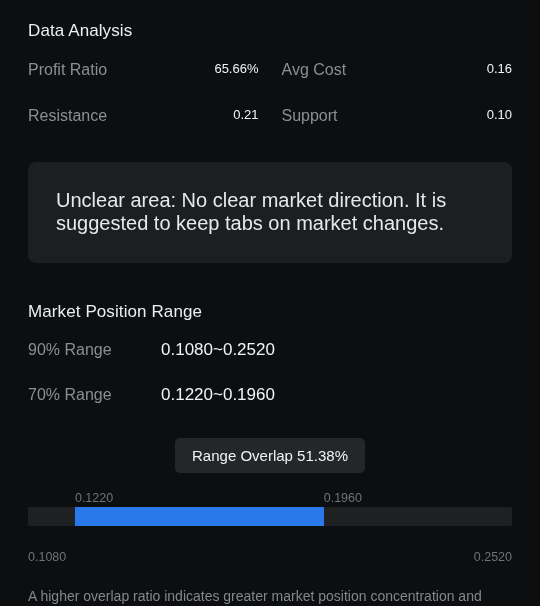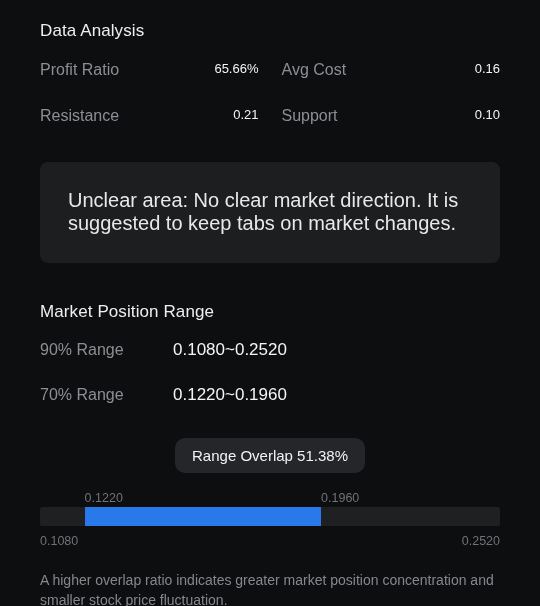--- a/index.html
+++ b/index.html
@@ -12,21 +12,21 @@
     background: #0d0e10;
     font-family: "Liberation Sans", sans-serif;
     -webkit-font-smoothing: antialiased;
     overflow: hidden;
   }
   .page {
     position: relative;
     width: 540px;
     height: 490px;
     box-sizing: border-box;
-    padding: 0 40px;
+    padding: 0 28px;
   }
   .section-title {
     color: #eceef0;
     font-size: 17px;
     font-weight: 400;
     letter-spacing: 0.1px;
     line-height: 1;
   }
   #data-analysis-title { padding-top: 22px; }
 
@@ -98,21 +98,21 @@
   .badge-wrap {
     margin-top: 8px;
     display: flex;
     justify-content: center;
   }
   .overlap-badge {
     background: #25262a;
     color: #f0f2f4;
     font-size: 15px;
     padding: 9px 17px;
-    border-radius: 10px;
+    border-radius: 5px;
     white-space: nowrap;
   }
 
   
   .bar-block { margin-top: 10px; }
   .bar-ticks {
     position: relative;
     height: 17px;
   }
   .bar-tick {
@@ -130,21 +130,21 @@
     border-radius: 2px;
     overflow: hidden;
   }
   .bar-fill {
     position: absolute;
     top: 0;
     bottom: 0;
     background: #2979eb;
   }
   .bar-axis {
-    margin-top: 8px;
+    margin-top: 24px;
     display: flex;
     justify-content: space-between;
   }
   .bar-axis span {
     color: #6f7276;
     font-size: 12.5px;
   }
 
   
   .footer-note {

